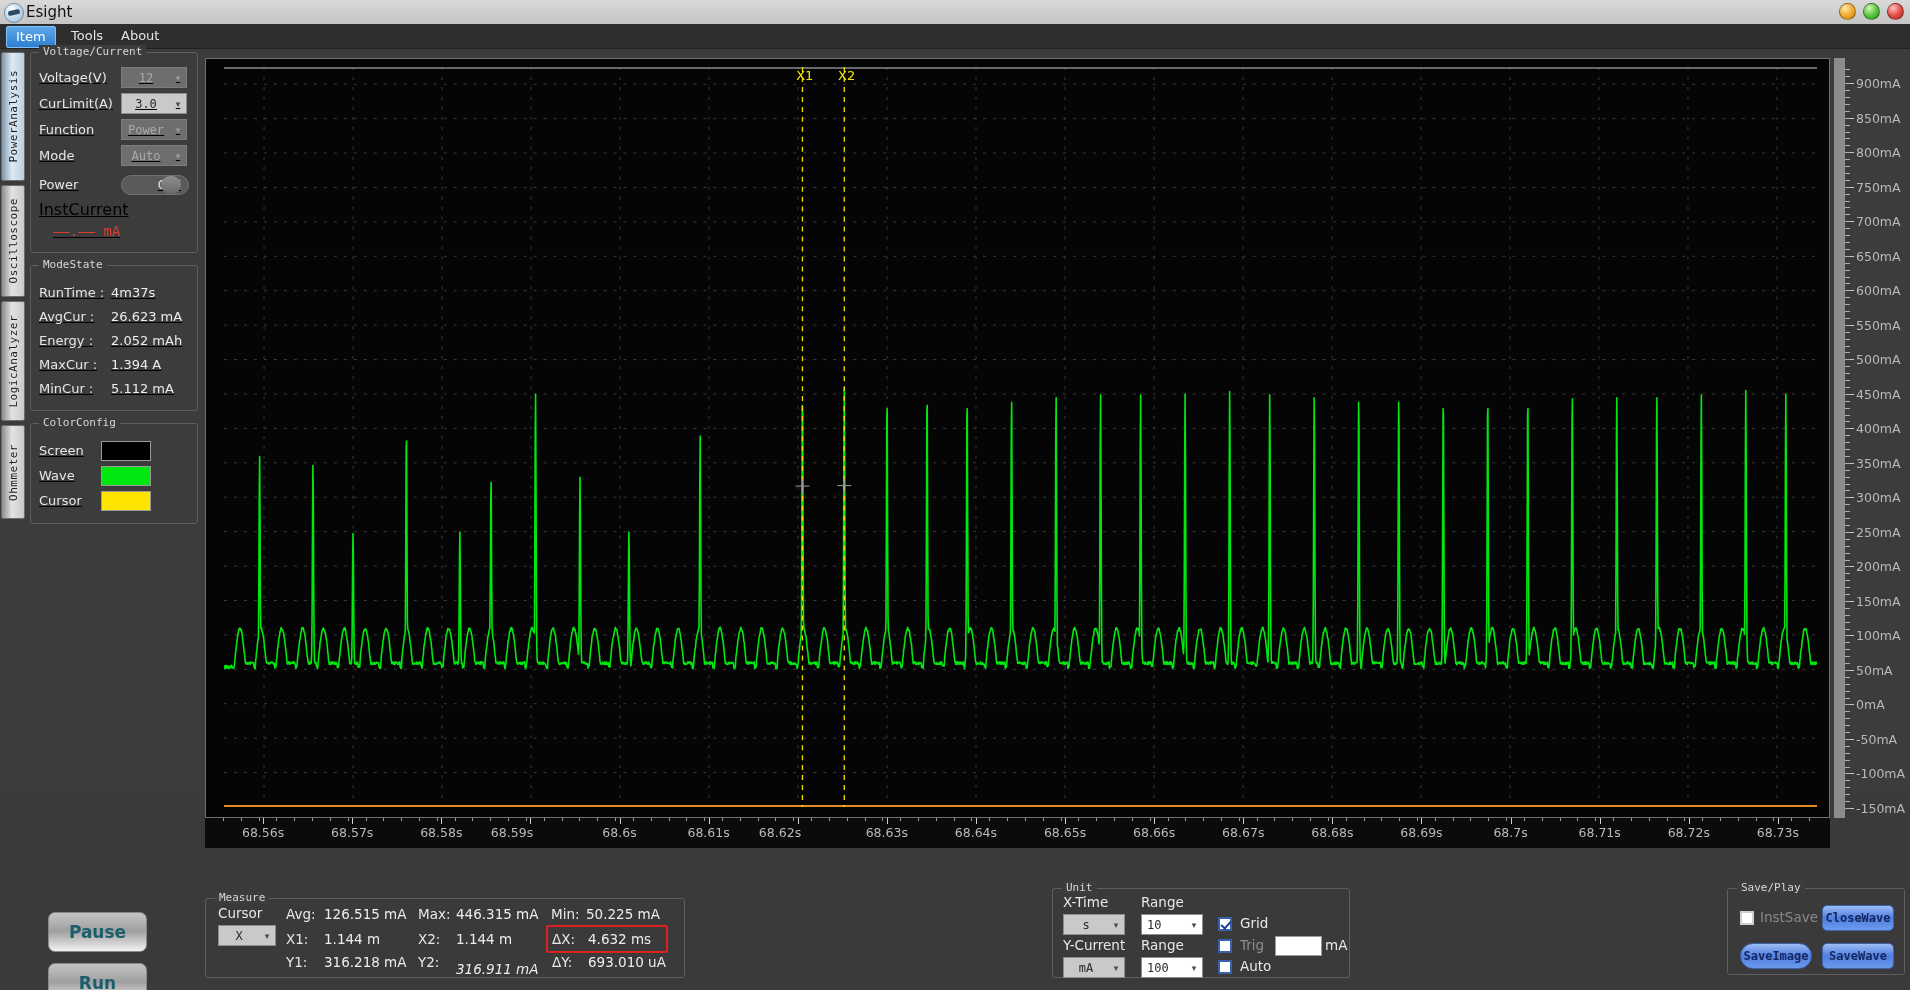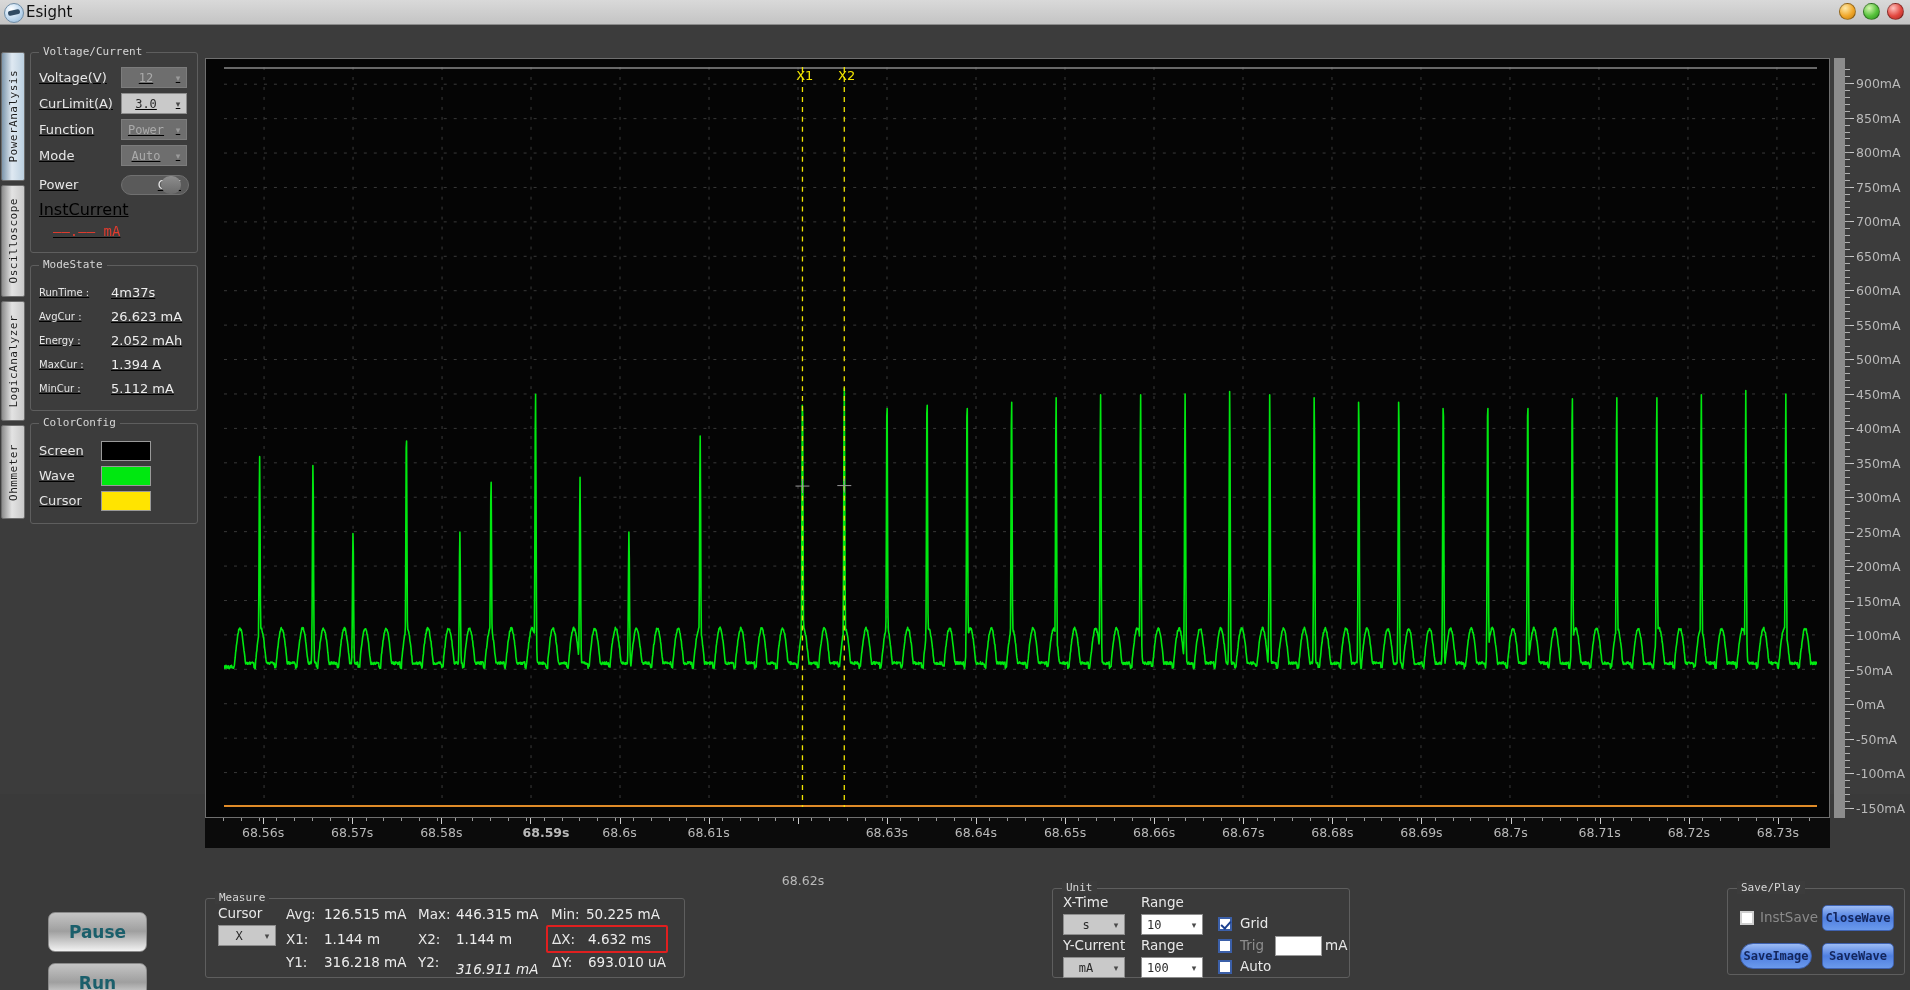--- a/index.html
+++ b/index.html
@@ -58,21 +58,21 @@
   .combo.dis .car{color:#9a9a9a;}
   .toggle{width:68px;height:20px;border-radius:10px;background:#5a5a5a;border:1px solid #707070;
     display:flex;align-items:center;justify-content:flex-end;padding-right:7px;box-sizing:border-box;}
   .toggle .knob{position:absolute;width:20px;height:18px;border-radius:9px;
     background:linear-gradient(#8d8d8d,#6a6a6a);margin-left:-60px;}
   .toggle .tt{font-size:12px;color:#e8e8e8;font-family:"DejaVu Sans",sans-serif;}
   .inst{height:22px;display:flex;align-items:center;}
   .inst .val{font-size:14px;color:#e23b2e;font-family:"DejaVu Sans Mono",monospace;
     letter-spacing:0px;padding-left:14px;}
   .srow{display:flex;align-items:center;height:24px;}
-  .srow .sk{font-size:10px;color:#e6e6e6;width:72px;}
+  .srow .sk{font-size:13px;color:#e6e6e6;width:72px;}
   .srow .sv{font-size:13px;color:#ededed;}
   .crow{display:flex;align-items:center;height:25px;}
   .crow .ck{font-size:13px;color:#e6e6e6;width:62px;}
   .swatch{width:48px;height:18px;border:1px solid #9a9a9a;}
 
   
   .pbtn{position:absolute;left:48px;width:97px;height:38px;border-radius:7px;
     background:linear-gradient(#c4c4c4,#9f9f9f 48%,#f2f2f2);border:1px solid #8a8a8a;
     display:flex;align-items:center;justify-content:center;
     font-size:17px;font-weight:bold;color:#1b5f6b;font-family:"DejaVu Sans",sans-serif;}
@@ -119,20 +119,25 @@
   <div class="titlebar">
     <div class="title-logo"></div>
     <div class="title-text">Esight</div>
     <div class="wbtns">
       <div class="wbtn wb-min"></div>
       <div class="wbtn wb-max"></div>
       <div class="wbtn wb-close"></div>
     </div>
   </div>
 
+  <div class="menubar">
+    <div class="menu-item sel" style="left:6px;">Item</div>
+    <div class="menu-item" style="left:62px;">Tools</div>
+    <div class="menu-item" style="left:112px;">About</div>
+  </div>
 
   <div class="vtabs">
     <div class="vtab active" style="height:127px;">
       <span>PowerAnalysis</span>
       </div>
     <div class="vtab" style="height:110px;">
       <span>Oscilloscope</span>
       </div>
     <div class="vtab" style="height:118px;">
       <span>LogicAnalyzer</span>
@@ -456,27 +461,27 @@
   </div>
 
   <div class="xaxis">
     <div id="xticks">
         <div class="xtick" style="left: 58.0978px;">68.56s</div>
         <div style="position: absolute; top: 0px; width: 1px; height: 6px; background: rgb(207, 207, 207); left: 58.0978px;"></div>
         <div class="xtick" style="left: 147.204px;">68.57s</div>
         <div style="position: absolute; top: 0px; width: 1px; height: 6px; background: rgb(207, 207, 207); left: 147.204px;"></div>
         <div class="xtick" style="left: 236.31px;">68.58s</div>
         <div style="position: absolute; top: 0px; width: 1px; height: 6px; background: rgb(207, 207, 207); left: 236.31px;"></div>
-        <div class="xtick" style="left: 341px; font-weight: bold;">68.59s</div>
+        <div class="xtick" style="left: 307px;">68.59s</div>
         <div style="position: absolute; top: 0px; width: 1px; height: 6px; background: rgb(207, 207, 207); left: 325.416px;"></div>
         <div class="xtick" style="left: 414.522px;">68.6s</div>
         <div style="position: absolute; top: 0px; width: 1px; height: 6px; background: rgb(207, 207, 207); left: 414.522px;"></div>
         <div class="xtick" style="left: 503.628px;">68.61s</div>
         <div style="position: absolute; top: 0px; width: 1px; height: 6px; background: rgb(207, 207, 207); left: 503.628px;"></div>
-        <div class="xtick" style="left: 598px; margin-top: 48px;">68.62s</div>
+        <div class="xtick" style="left: 575px;">68.62s</div>
         <div style="position: absolute; top: 0px; width: 1px; height: 6px; background: rgb(207, 207, 207); left: 592.735px;"></div>
         <div class="xtick" style="left: 681.841px;">68.63s</div>
         <div style="position: absolute; top: 0px; width: 1px; height: 6px; background: rgb(207, 207, 207); left: 681.841px;"></div>
         <div class="xtick" style="left: 770.947px;">68.64s</div>
         <div style="position: absolute; top: 0px; width: 1px; height: 6px; background: rgb(207, 207, 207); left: 770.947px;"></div>
         <div class="xtick" style="left: 860.053px;">68.65s</div>
         <div style="position: absolute; top: 0px; width: 1px; height: 6px; background: rgb(207, 207, 207); left: 860.053px;"></div>
         <div class="xtick" style="left: 949.159px;">68.66s</div>
         <div style="position: absolute; top: 0px; width: 1px; height: 6px; background: rgb(207, 207, 207); left: 949.159px;"></div>
         <div class="xtick" style="left: 1038.27px;">68.67s</div>

